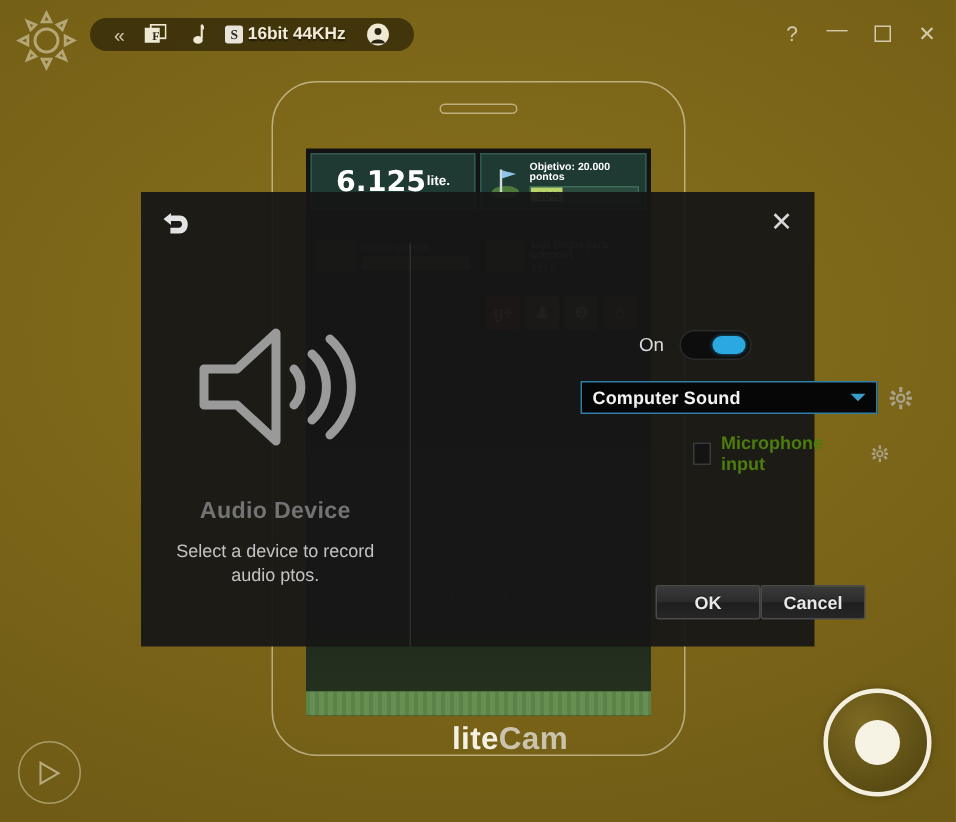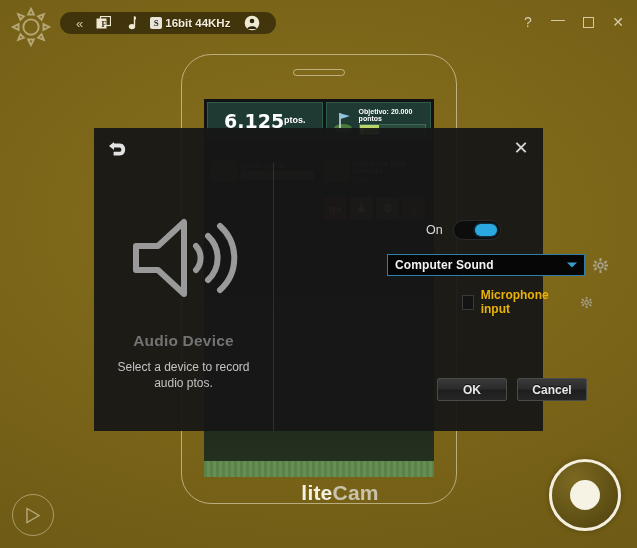--- a/index.html
+++ b/index.html
@@ -283,27 +283,27 @@
   .row-mic {
     position:absolute; left:172px; top:126px;
     display:flex; align-items:center; gap:7px;
   }
   .cbox {
     width:15px; height:15px;
     background:#141414;
     border:1px solid #3a3a3a;
   }
   .mic-label {
-    font-size:12px; font-weight:bold; color:#eab308;
+    font-size:12px; font-weight:bold; color:#4d7c0f;
   }
   .gear-sm2 { width:15px; height:15px; opacity:.72; margin-left:18px; }
 
   .row-buttons {
-    position:absolute; left:135px; top:216px;
-    display:flex; gap:10px;padding-left:12px;
+    position:absolute; left:135px; top:228px;
+    display:flex; padding-left:12px;
   }
   .btn {
     width:70px; height:23px;
     background:linear-gradient(#3a3a3a 0%, #2b2b2b 48%, #1e1e1e 52%, #262626 100%);
     border:1px solid #4a4a4a;
     border-radius:2px;
     display:flex; align-items:center; justify-content:center;
     font-size:12px; font-weight:bold; color:#e8e8e8;
     text-shadow:0 -1px 0 rgba(0,0,0,.7);
   }
@@ -373,21 +373,21 @@
   </div>
 
   <div id="phone">
     <div id="phone-speaker"></div>
 
     <div id="phone-screen">
 
       <div class="g-topbar">
         <div class="g-score">
           <span class="num">6.125</span>
-          <span class="unit">ptos.</span>
+          <span class="unit">lite.</span>
         </div>
         <div class="g-goal">
           <svg class="g-flag" viewBox="0 0 24 24">
             <ellipse cx="12" cy="19" rx="9" ry="4" fill="#4c7a3a"></ellipse>
             <path d="M9 19 L9 4" stroke="#cfd8dd" stroke-width="1.6"></path>
             <path d="M9.6 4.5 L19 7 L9.6 10 Z" fill="#8fc4e8"></path>
           </svg>
           <div class="g-goalcol">
             <div class="g-goaltxt">Objetivo: 20.000 pontos</div>
             <div class="g-prog">

